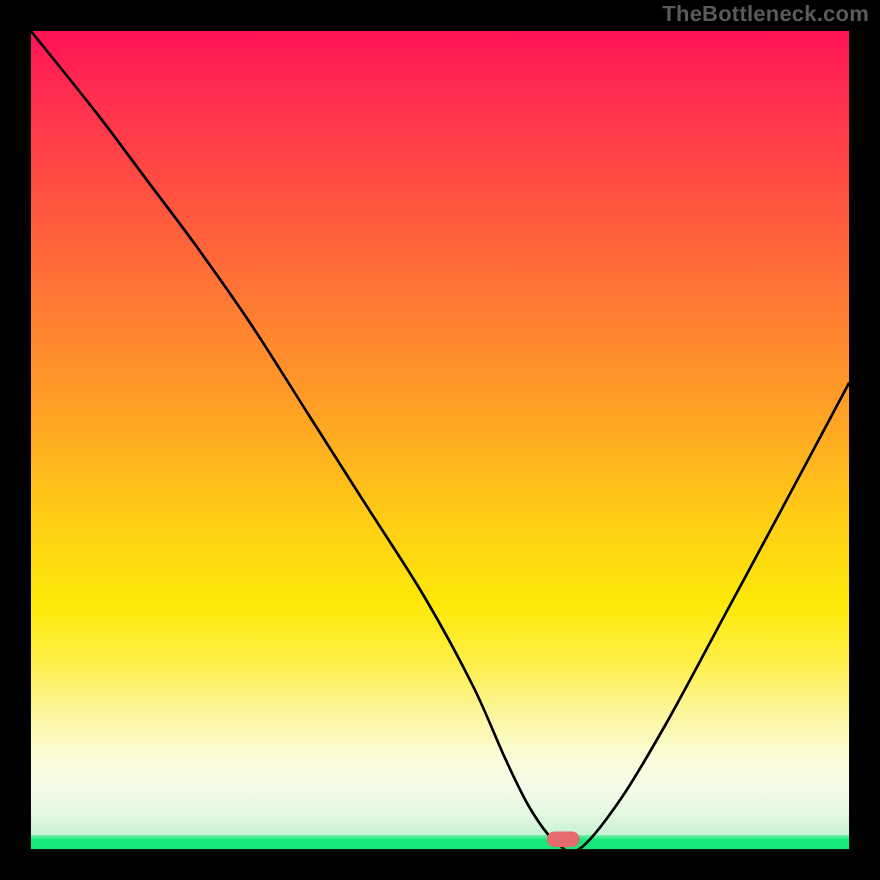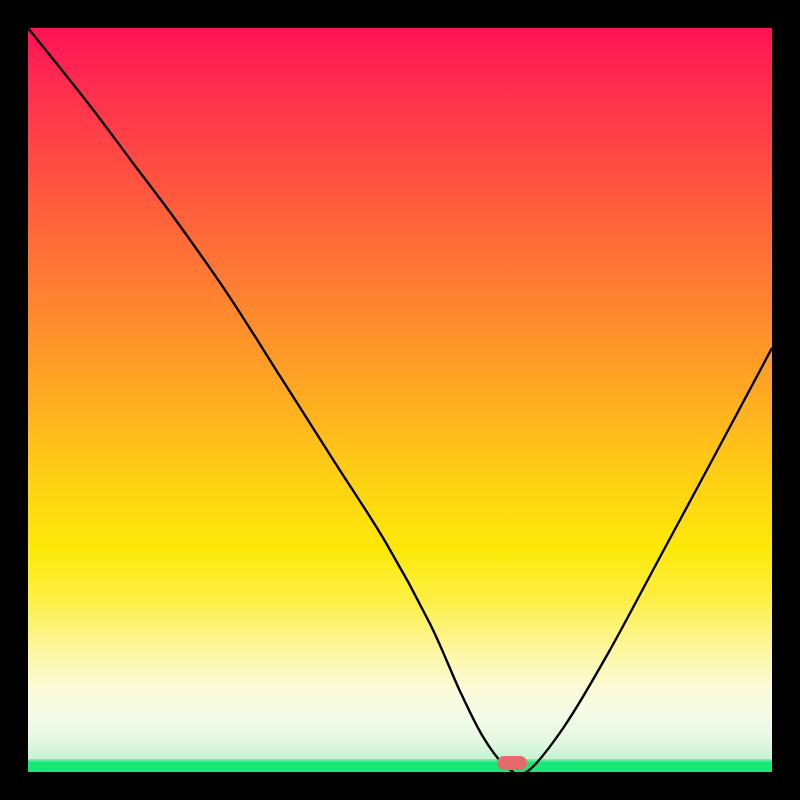--- a/index.html
+++ b/index.html
@@ -95,20 +95,21 @@
     width: 100%;
     height: 100%;
     z-index: 8;
   }
 </style>
 </head>
 <body>
 
 <div class="frame">
 
+  <div class="attribution">TheBottleneck.com</div>
 
   <div class="plot-area">
     <div class="gradient-main"></div>
     <div class="green-line2"></div>
     <div class="green-strip"></div>
 
     <svg class="curve" viewBox="0 0 744 744" preserveAspectRatio="none">
       <path id="curve-path" fill="none" stroke="#000" stroke-width="2.4" d="M 0 0 C 9.92 12.399999999999997, 42.16 52.07999999999997, 59.52 74.39999999999998 C 76.88000000000001 96.71999999999998, 89.28000000000002 114.08000000000006, 104.16000000000001 133.92000000000007 C 119.04 153.76000000000008, 132.68 171.12000000000006, 148.8 193.44000000000005 C 164.92000000000002 215.76000000000005, 183.52000000000004 241.79999999999998, 200.88000000000002 267.84 C 218.24 293.88, 235.60000000000002 322.4, 252.96 349.68 C 270.32 376.96000000000004, 287.67999999999995 404.24, 305.03999999999996 431.52000000000004 C 322.4 458.80000000000007, 341 486.08000000000004, 357.12 513.36 C 373.24 540.64, 389.36000000000007 570.4000000000001, 401.76000000000005 595.2 C 414.16 620, 422.84 643.56, 431.52 662.16 C 440.2 680.76, 446.4 694.4, 453.84 706.8 C 461.28 719.1999999999999, 468.72 730.3599999999999, 476.16 736.56 C 483.6 742.76, 488.56000000000006 750.2, 498.48 744 C 508.4 737.8, 522.04 719.2, 535.68 699.36 C 549.3199999999999 679.52, 564.2 653.48, 580.32 624.96 C 596.44 596.44, 615.04 560.48, 632.4 528.24 C 649.76 496, 665.88 466.24, 684.48 431.52000000000004 C 703.08 396.80000000000007, 734.08 338.52000000000004, 744 319.92"></path>
     </svg>
 

